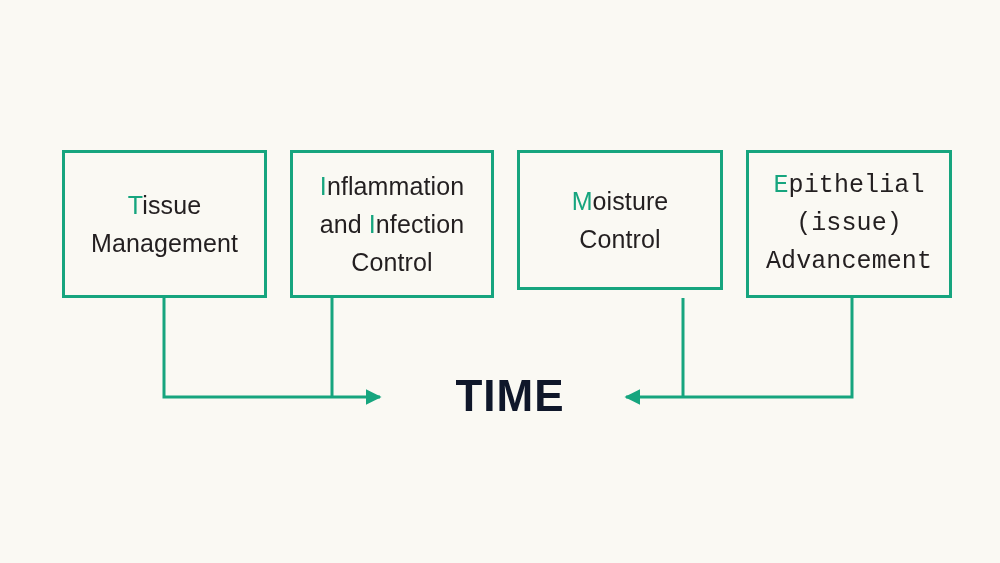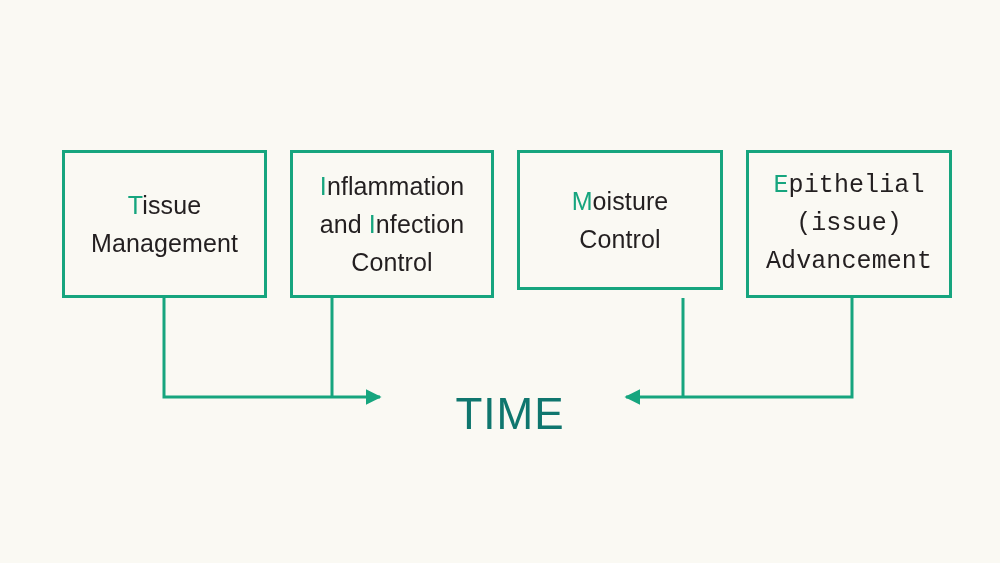--- a/index.html
+++ b/index.html
@@ -55,27 +55,28 @@
     left: 0;
     top: 0;
     width: 1000px;
     height: 563px;
   }
 
   
   #time-label {
     position: absolute;
     left: 440px;
-    top: 384px;
+    top: 366px;
     width: 140px;
     text-align: center;
     font-size: 44px;
     line-height: 60px;
-    color: #0f766e;
+    color: #0f172a;
     letter-spacing: 1px;
+    font-weight: bold;
   }
 </style>
 </head>
 <body>
 
 <div id="canvas">
 
   <svg id="connectors" viewBox="0 0 1000 563" xmlns="http://www.w3.org/2000/svg">
     <defs>
       <marker id="arrow-right" viewBox="0 0 10 10" refX="9" refY="5" markerWidth="5.2" markerHeight="5.2" orient="auto-start-reverse">

